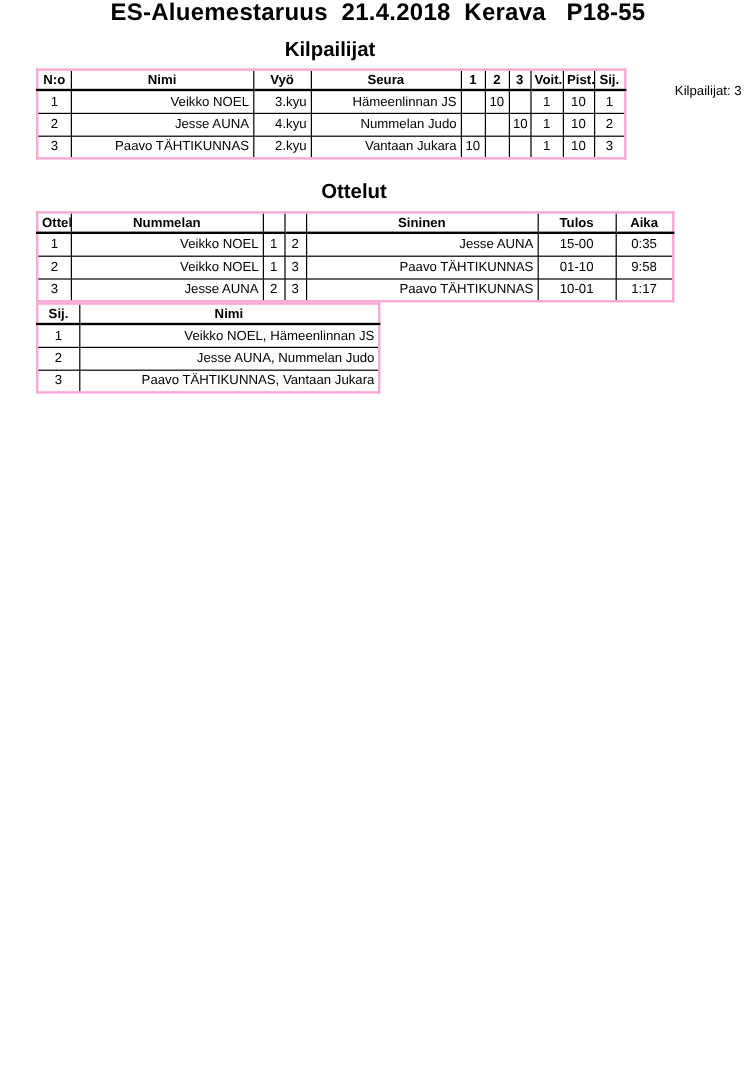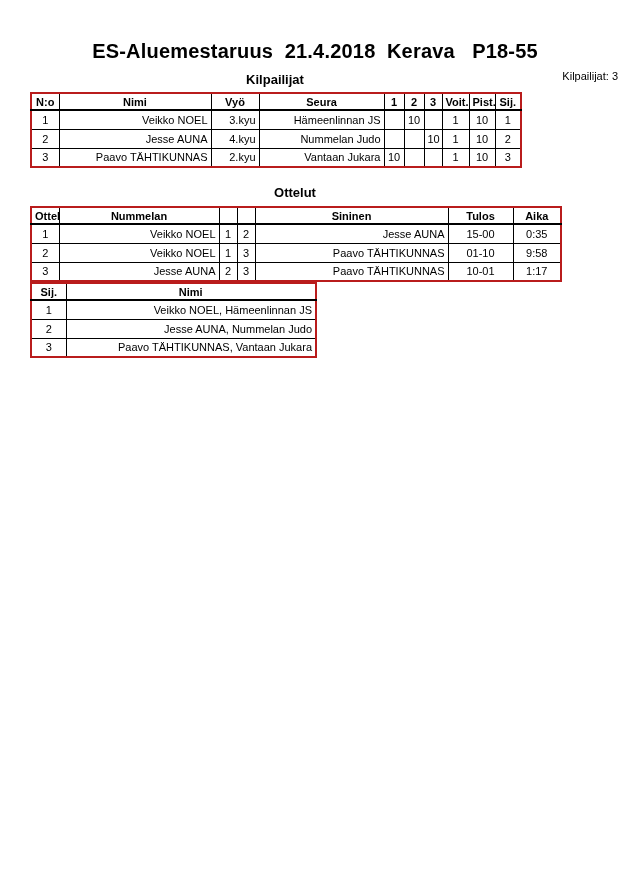--- a/index.html
+++ b/index.html
@@ -3,51 +3,51 @@
 <meta charset="utf-8">
 <style>
   * { margin:0; padding:0; box-sizing:border-box; }
   html,body { background:#fff; }
   body {
     width:630px; height:891px;
     font-family:"Liberation Sans", sans-serif;
     color:#000;
     position:relative;
   }
-  .page { position:relative; width:630px; height:891px; padding-top:40px; }
+  .page { position:relative; width:630px; height:891px; }
 
   .title {
     text-align:center;
     font-size:20px;
     font-weight:bold;
     white-space:pre;
     letter-spacing:0.2px;
   }
 
   .section-heading {
     font-weight:bold;
-    font-size:13px;
+    font-size:17px;
     text-align:center;
   }
   .h-kil { width:490px; margin:9px 0 5px 30px; }
   .h-ott { width:530px; margin:17px 0 6px 30px;text-align:center; }
   .h-tul { width:285px; margin:15px 0 6px 30px; }
 
   .count-label {
     position:absolute;
     top:70px; right:12px;
     font-size:11px;
   }
 
   table.tbl {
     border-collapse:collapse;
     table-layout:fixed;
     margin-left:30px;
     font-size:11px;
-    border:2px solid #b91c1c;
+    border:2px solid #f9a8d4;
   }
   .tbl th, .tbl td {
     border:1px solid #000;
     height:19px;
     padding:0 3px;
     overflow:hidden;
     white-space:nowrap;
     vertical-align:middle;
   }
   .tbl thead th {

